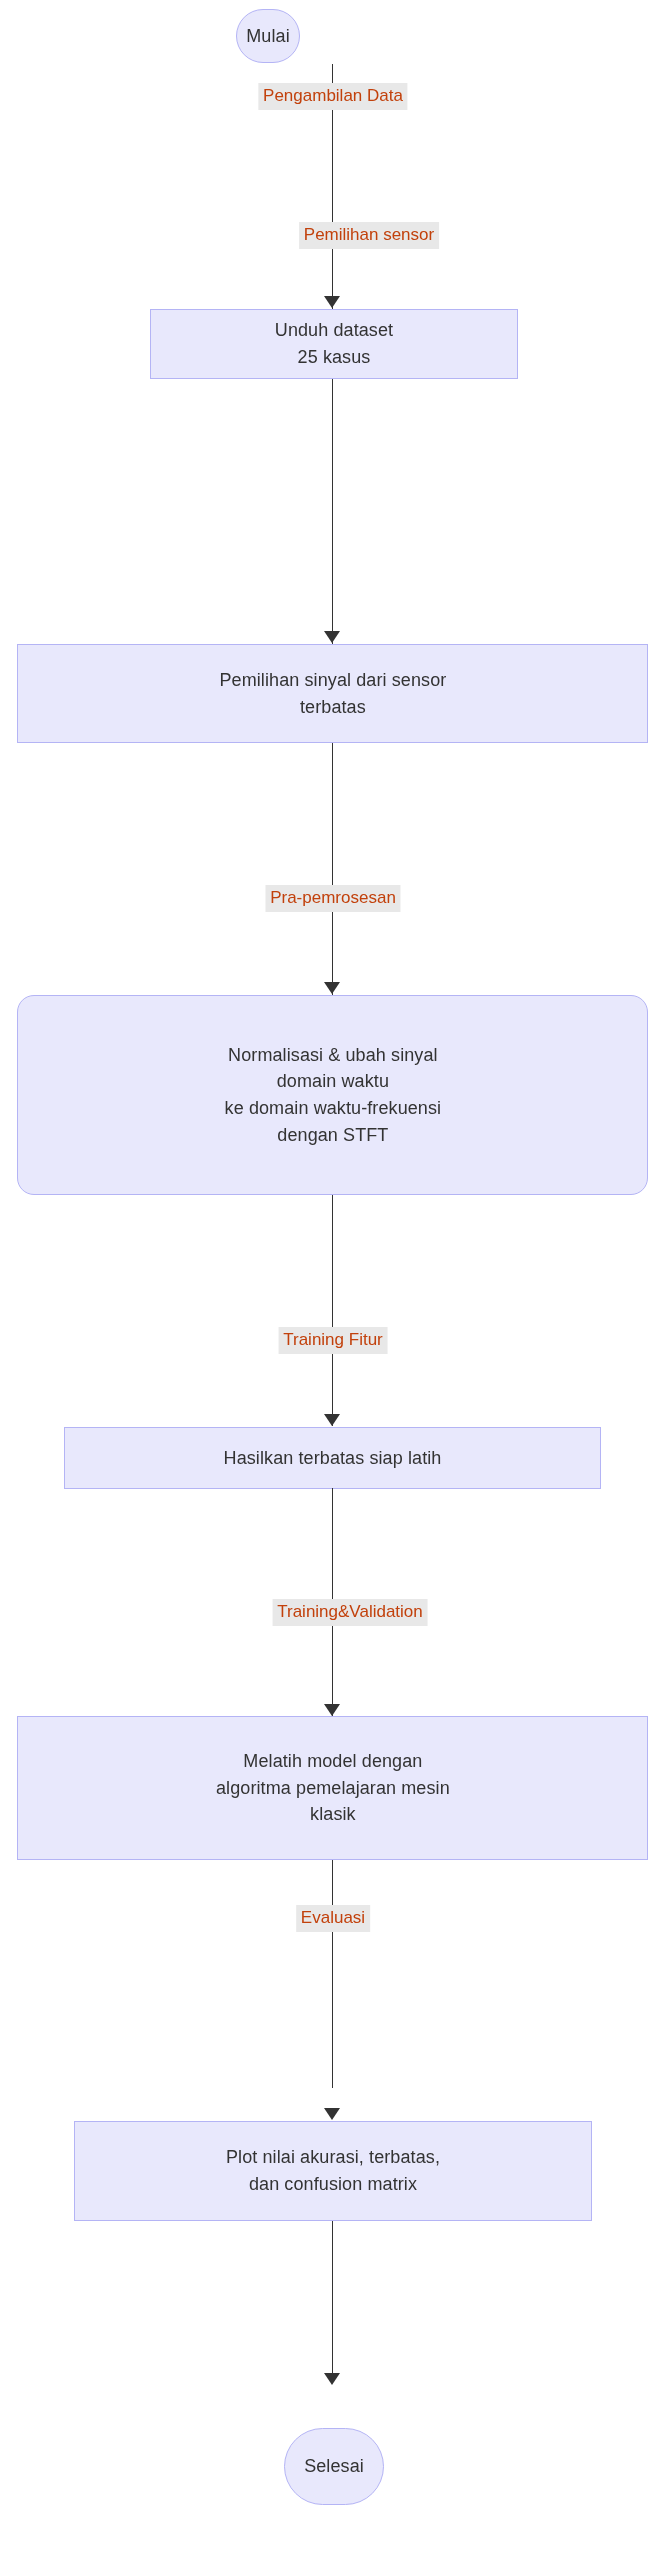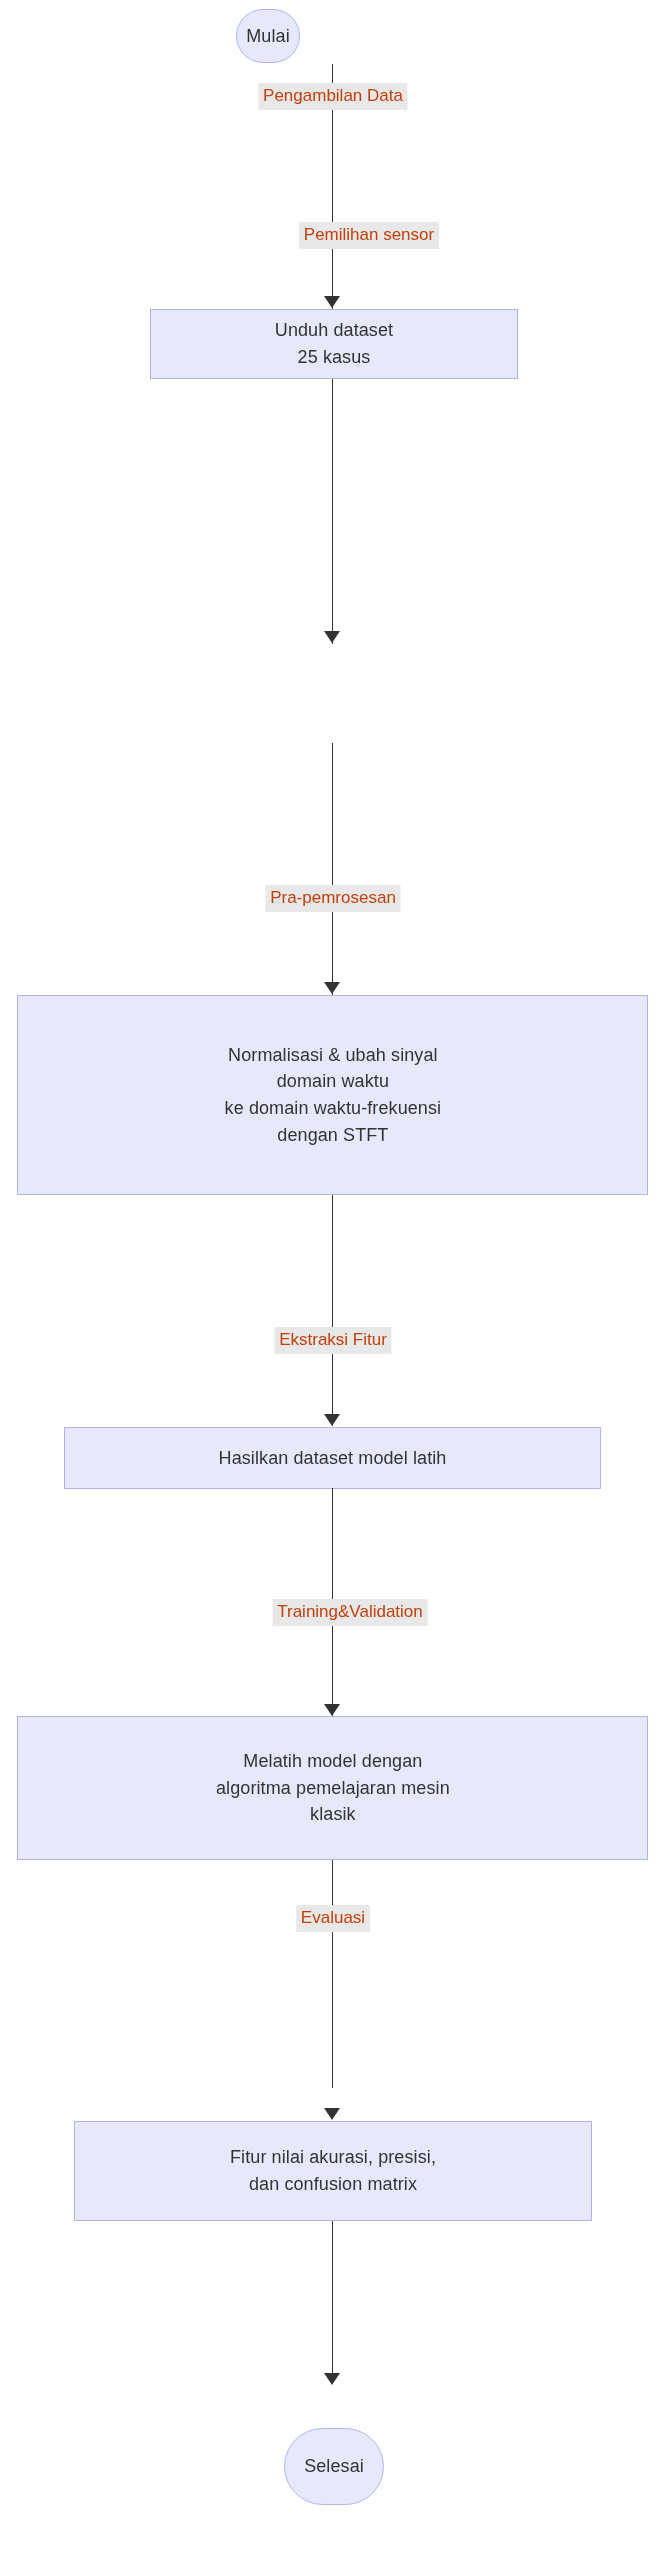--- a/index.html
+++ b/index.html
@@ -85,56 +85,60 @@
 
   <div class="node process" style="left:150px; top:309px; width:368px; height:70px;">
     <span class="node-label">Unduh dataset
 25 kasus</span>
   </div>
 
   <div class="edge-line" style="left:332px; top:379px; height:265px;"></div>
   <div class="edge-arrow" style="left:324px; top:631px;"></div>
   <div class="edge-label" style="left:333px; top:217px; top:219px; top:219px; top:220px; top:221px; top:221px; top:222px; top:223px; top:223px; top:224px; top:222px;margin-left:36px;">Pemilihan sensor</div>
 
+  <div class="node process" style="left:17.4px; top:644px; width:631px; height:99px;">
+    <span class="node-label">Pemilihan sinyal dari sensor
+terbatas</span>
+  </div>
 
   <div class="edge-line" style="left:332px; top:743px; height:252px;"></div>
   <div class="edge-arrow" style="left:324px; top:982px;"></div>
   <div class="edge-label" style="left:333px; top:885px;">Pra-pemrosesan</div>
 
-  <div class="node process" style="left:17.4px; top:995px; width:631px; height:200px;">
+  <div class="node process" style="left:17.4px; top:995px; width:631px; height:200px;border-radius:17px;">
     <span class="node-label">Normalisasi &amp; ubah sinyal
 domain waktu
 ke domain waktu-frekuensi
 dengan STFT</span>
   </div>
 
   <div class="edge-line" style="left:332px; top:1195px; height:231px;"></div>
   <div class="edge-arrow" style="left:324px; top:1414px;"></div>
-  <div class="edge-label" style="left:333px; top:1327px;">Ekstraksi Fitur</div>
+  <div class="edge-label" style="left:333px; top:1327px;">Training Fitur</div>
 
   <div class="node process" style="left:64px; top:1427px; width:537px; height:62px;">
-    <span class="node-label">Hasilkan dataset model latih</span>
+    <span class="node-label">Hasilkan terbatas siap latih</span>
   </div>
 
   <div class="edge-line" style="left:332px; top:1488px; height:228px;"></div>
   <div class="edge-arrow" style="left:324px; top:1704px;"></div>
   <div class="edge-label" style="left:350px; top:1599px;">Training&amp;Validation</div>
 
   <div class="node process" style="left:17.4px; top:1716px; width:631px; height:144px;align-items:center;">
     <span class="node-label">Melatih model dengan
 algoritma pemelajaran mesin
 klasik</span>
   </div>
 
   <div class="edge-line" style="left:332px; top:1860px; height:228px;"></div>
   <div class="edge-arrow" style="left:324px; top:2110px; top:2108px;"></div>
   <div class="edge-label" style="left:333px; top:1905px;">Evaluasi</div>
 
   <div class="node process" style="left:74px; top:2121px; width:518px; height:100px;">
-    <span class="node-label">Fitur nilai akurasi, presisi,
+    <span class="node-label">Plot nilai akurasi, terbatas,
 dan confusion matrix</span>
   </div>
 
   <div class="edge-line" style="left:332px; top:2221px; height:158px;"></div>
   <div class="edge-arrow" style="left:324px; top:2373px;"></div>
 
   <div class="node terminal" style="left:284px; top:2428px; width:unset; right:282px; height:77px; left:284px;">
     <span class="node-label">Selesai</span>
   </div>
 

